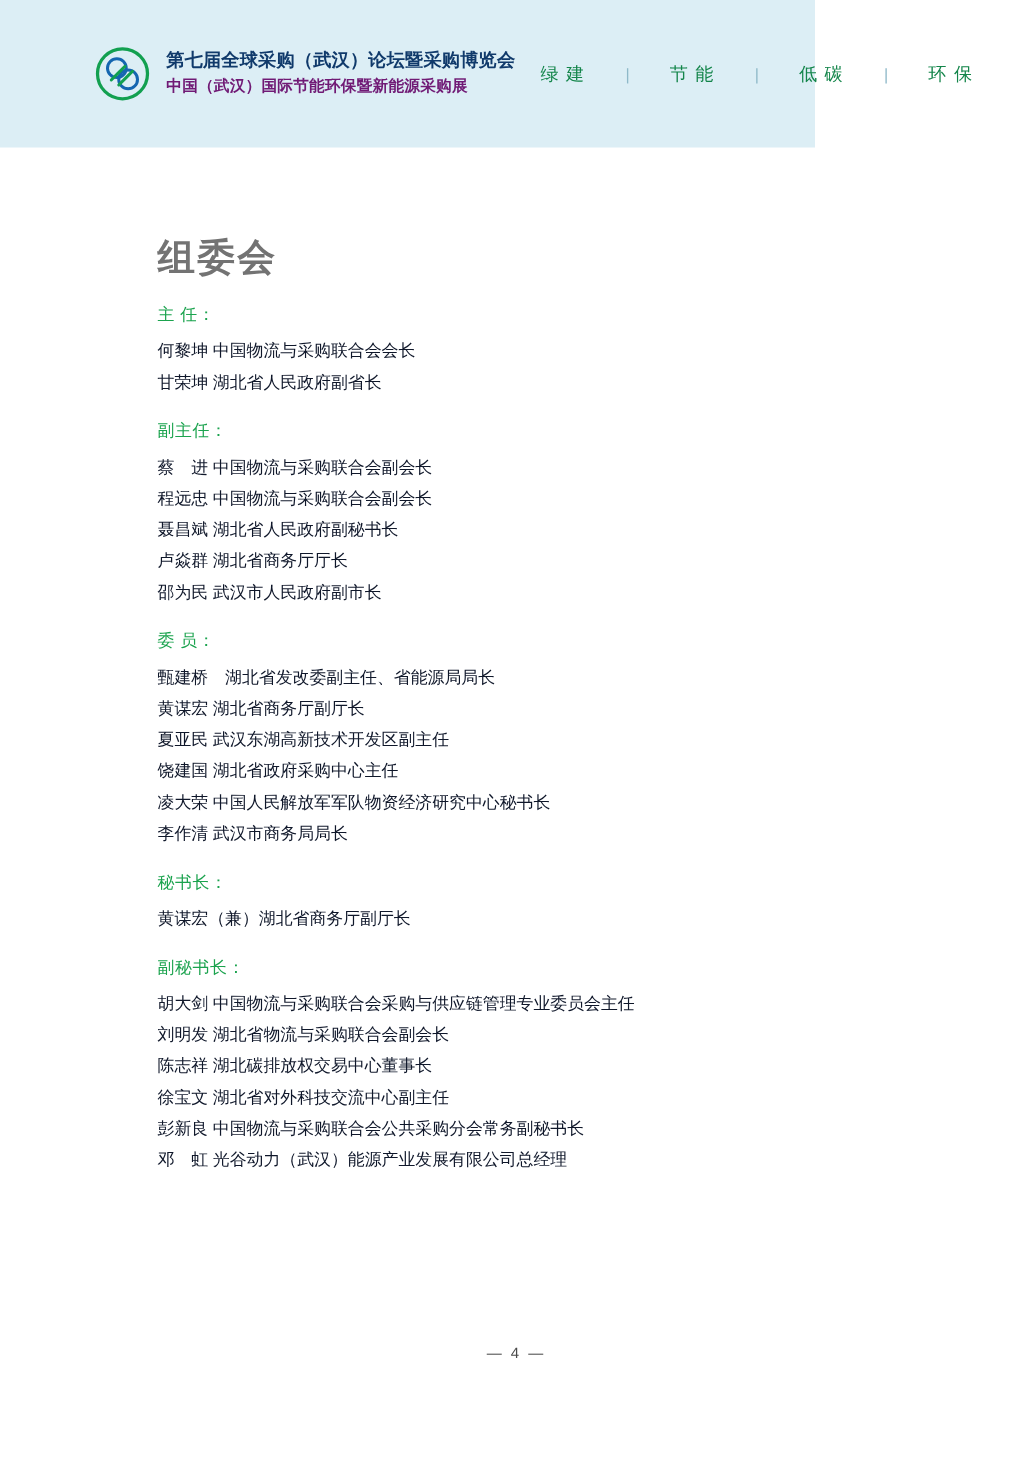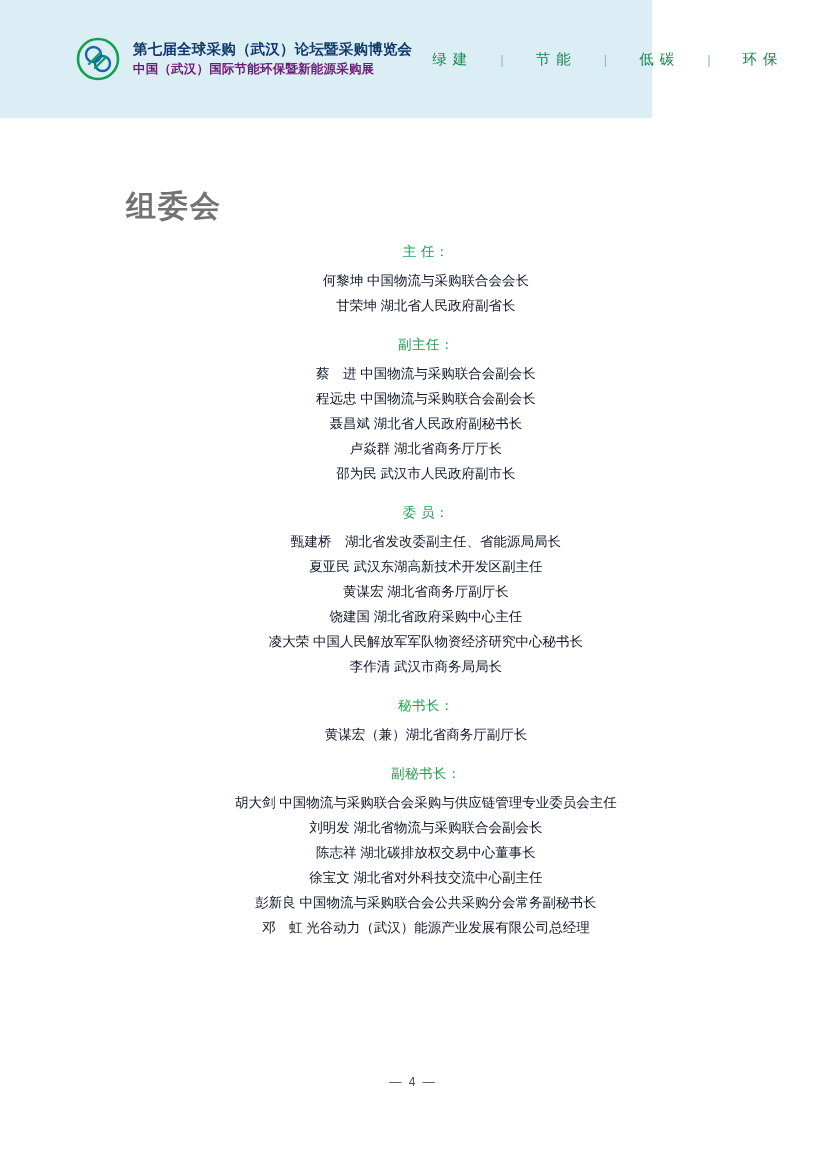--- a/index.html
+++ b/index.html
@@ -105,21 +105,20 @@
     font-size: 30px;
     font-weight: bold;
     color: #737373;
     letter-spacing: 2px;
   }
   .sections {
     position: absolute;
     top: 125px;
     left: 126px;
     width: 600px;
-    text-align: center;
   }
   .section {
     margin-bottom: 18px;
   }
   .section-heading {
     font-size: 13.5px;
     color: #1ba34e;
     margin-bottom: 7px;
     letter-spacing: 0.5px;
   }
@@ -195,22 +194,22 @@
         <div class="entry">蔡　进  中国物流与采购联合会副会长</div>
         <div class="entry">程远忠  中国物流与采购联合会副会长</div>
         <div class="entry">聂昌斌  湖北省人民政府副秘书长</div>
         <div class="entry">卢焱群  湖北省商务厅厅长</div>
         <div class="entry">邵为民  武汉市人民政府副市长</div>
       </div>
 
       <div class="section">
         <div class="section-heading">委 员：</div>
         <div class="entry">甄建桥　湖北省发改委副主任、省能源局局长</div>
+        <div class="entry">黄谋宏  湖北省商务厅副厅长</div>
         <div class="entry">夏亚民  武汉东湖高新技术开发区副主任</div>
-        <div class="entry">黄谋宏  湖北省商务厅副厅长</div>
         <div class="entry">饶建国  湖北省政府采购中心主任</div>
         <div class="entry">凌大荣  中国人民解放军军队物资经济研究中心秘书长</div>
         <div class="entry">李作清  武汉市商务局局长</div>
       </div>
 
       <div class="section">
         <div class="section-heading">秘书长：</div>
         <div class="entry">黄谋宏（兼）湖北省商务厅副厅长</div>
       </div>
 

